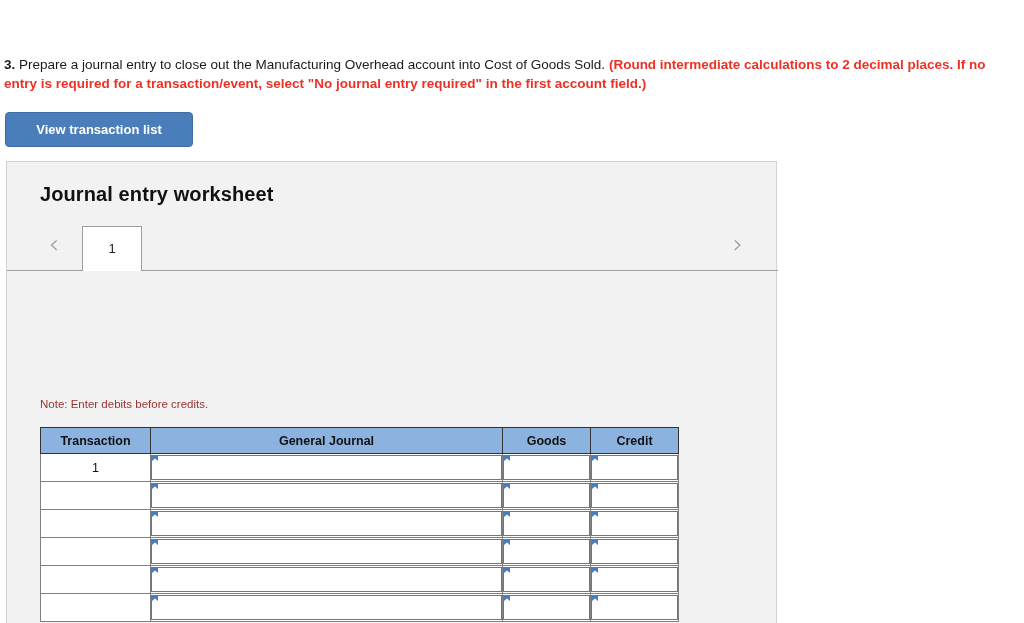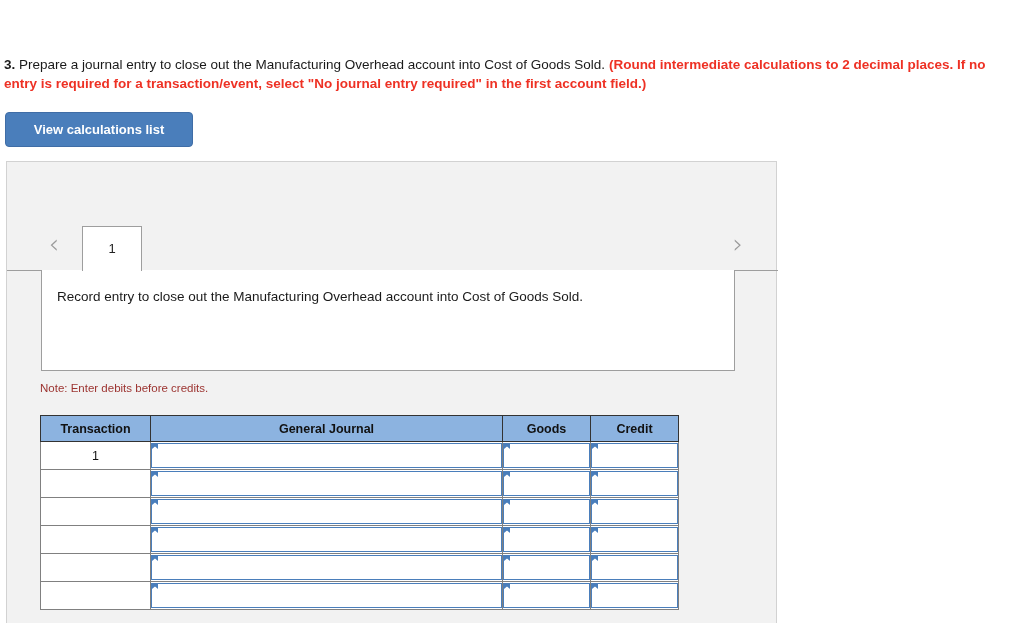--- a/index.html
+++ b/index.html
@@ -138,31 +138,31 @@
     width: 600px;
     font-size: 13.5px;
     line-height: 20px;
     color: #1a1a1a;
   }
 
   
   .note {
     position: absolute;
     left: 33px;
-    top: 220px;
+    top: 236px;
     font-size: 11.5px;
     color: #9c3330;
     text-align: right;
   }
 
   
   .jtable {
     position: absolute;
     left: 33px;
-    top: 253px;
+    top: 265px;
     border-collapse: collapse;
     background: #7dd3fc;
   }
   .jtable th {
     background: #8cb3e0;
     border: 1px solid #333333;
     font-size: 12.5px;
     font-weight: bold;
     color: #111111;
     height: 26px;
@@ -217,35 +217,33 @@
 </style>
 </head>
 <body>
 
 <div class="question">
   <span class="q-num">3.</span>
   <span>Prepare a journal entry to close out the Manufacturing Overhead account into Cost of Goods Sold.</span>
   <span class="q-red">(Round intermediate calculations to 2 decimal places. If no entry is required for a transaction/event, select "No journal entry required" in the first account field.)</span>
 </div>
 
-<button class="btn-transaction">View calculations list</button>
+<button class="btn-transaction">View transaction list</button>
 
 <div class="panel">
 
+  <div class="panel-title">Journal entry worksheet</div>
 
   <div class="tabstrip">
     <div class="chev chev-left">‹</div>
     <div class="chev chev-right">›</div>
     <div class="tab">1</div>
     <div class="tabline"></div>
   </div>
 
-  <div class="desc-box">
-    <div class="desc-text">Record entry to close out the Manufacturing Overhead account into Cost of Goods Sold.</div>
-  </div>
 
   <div class="note">Note: Enter debits before credits.</div>
 
   <table class="jtable">
     <thead>
       <tr>
         <th class="col-trans">Transaction</th>
         <th class="col-journal">General Journal</th>
         <th class="col-debit">Goods</th>
         <th class="col-credit">Credit</th>

